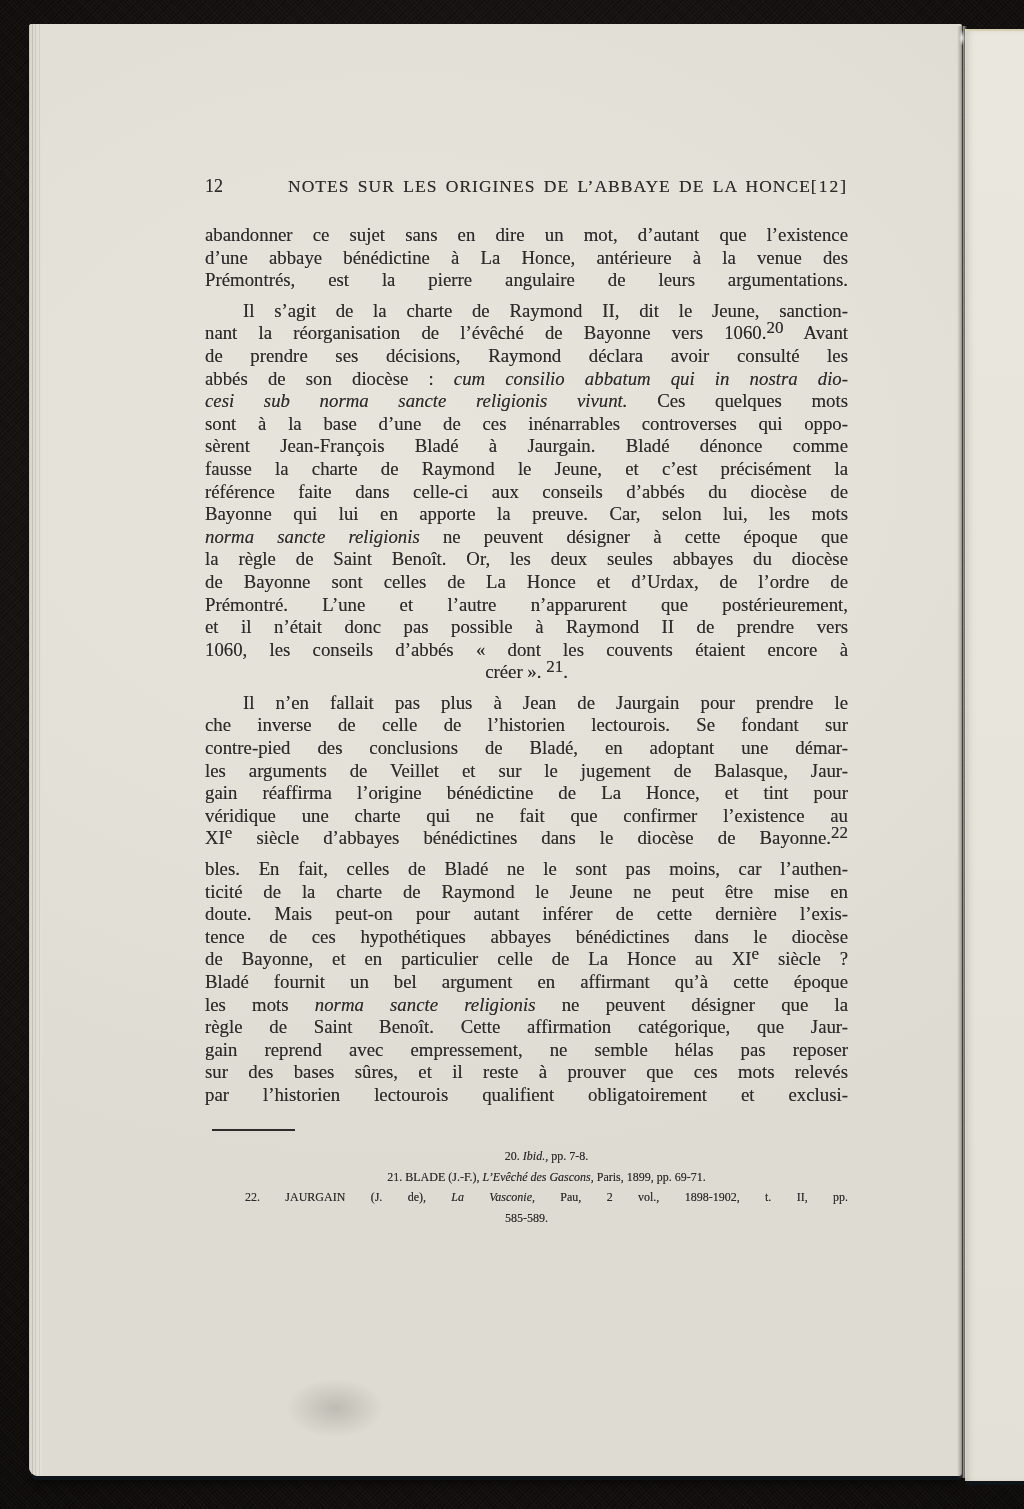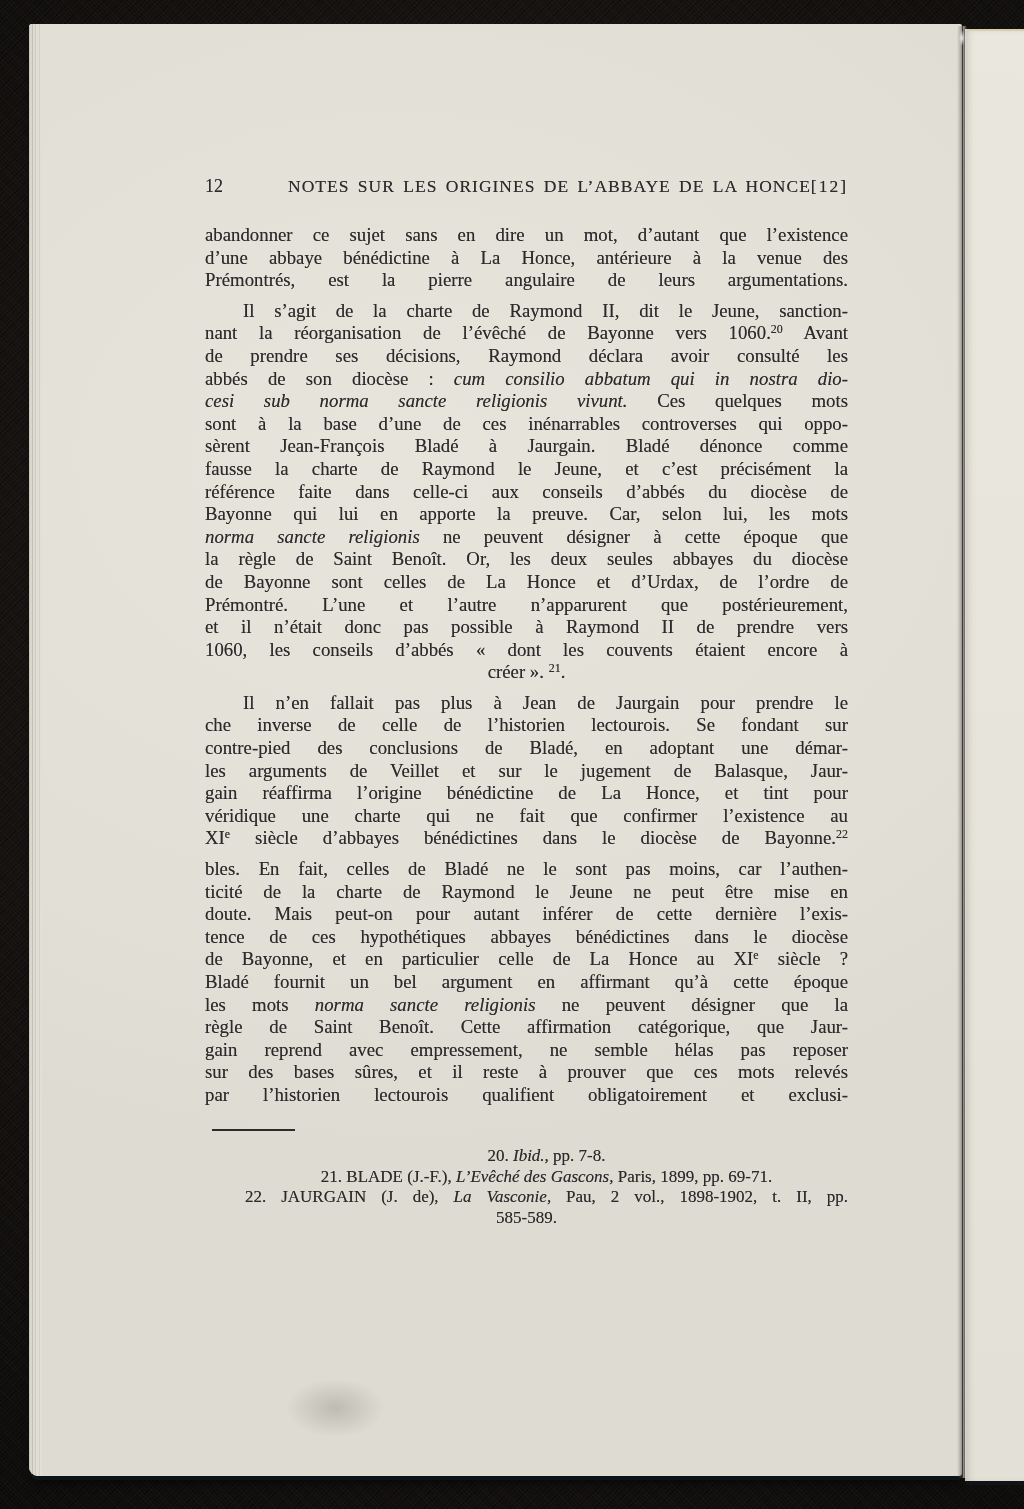--- a/index.html
+++ b/index.html
@@ -60,23 +60,23 @@
   .header .pgnum{width:60px;font-size:18px;letter-spacing:0;}
   .header .title{flex:1;text-align:right;word-spacing:3px;letter-spacing:1px;white-space:nowrap;}
   .header .bracket{text-align:right;letter-spacing:2px;}
   .body-text{margin-top:28px;font-size:18.8px;}
   .para{margin-top:8px;}
   .para:first-child{margin-top:0;}
   .line{line-height:22.6px;height:22.6px;white-space:nowrap;text-align:center;}
   .line.fill{white-space:normal;text-align:justify;text-align-last:justify;height:22.6px;overflow:visible;}
   .line.indent{padding-left:38px;}
   .i{font-style:italic;}
-  .sup{font-size:12px;position:relative;top:-6.5px;letter-spacing:0;}
+  .sup{font-size:17px;position:relative;top:-6.5px;letter-spacing:0;}
   .fn-rule{margin-top:22px;margin-left:7px;width:83px;height:2.5px;background:#2d2b2c;}
-  .footnotes{margin-top:15px;font-size:17px;}
+  .footnotes{margin-top:15px;font-size:12px;}
   .footnotes .line{line-height:20.6px;height:20.6px;}
   .footnotes .line.indent{padding-left:40px;}
   .footnotes .para{margin-top:0;}
 </style>
 </head>
 <body>
 
 <div class="photo">
   <div class="page-main">
     <div class="edge-stack"></div>

